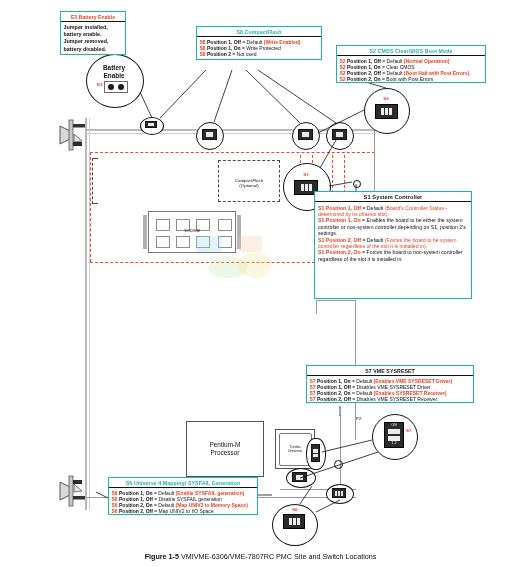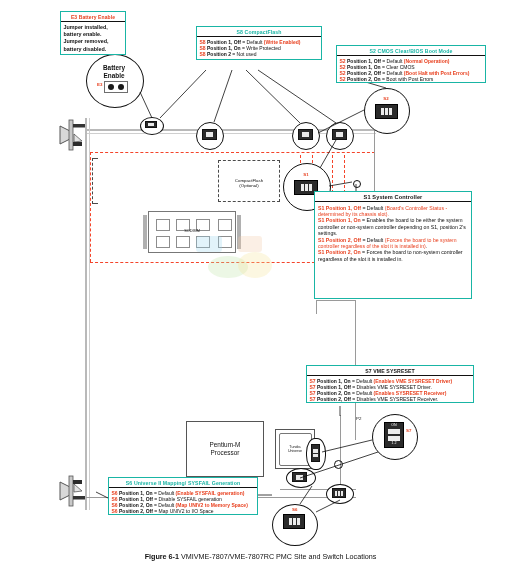--- a/index.html
+++ b/index.html
@@ -335,15 +335,15 @@
   <div class="cap" style="color:#19b5a5;">S6 Universe II Mapping/ SYSFAIL Generation</div>
   <div class="body" id="s6-rows">
       <div class="ln"><span class="sw">S6 </span><span class="bd">Position 1, On</span><span> = Default </span><span class="rd bd">(Enable SYSFAIL generation)</span></div>
       <div class="ln"><span class="sw">S6 </span><span class="bd">Position 1, Off</span><span> = Disable SYSFAIL generation</span></div>
       <div class="ln"><span class="sw">S6 </span><span class="bd">Position 2, On</span><span> = Default </span><span class="rd bd">(Map UNIV2 to Memory Space)</span></div>
       <div class="ln"><span class="sw">S6 </span><span class="bd">Position 2, Off</span><span> = Map UNIV2 to I/O Space</span></div>
     </div>
 </div>
 
 <div class="caption" style="top:552px;">
-  <b>Figure 6-1</b>
-  <span>VMIVME-7807/VME-7807RC PMC Site and Switch Locations</span>
+  <b>Figure 1-5</b>
+  <span>VMIVME-6306/VME-7807RC PMC Site and Switch Locations</span>
 </div>
 
 </body></html>

